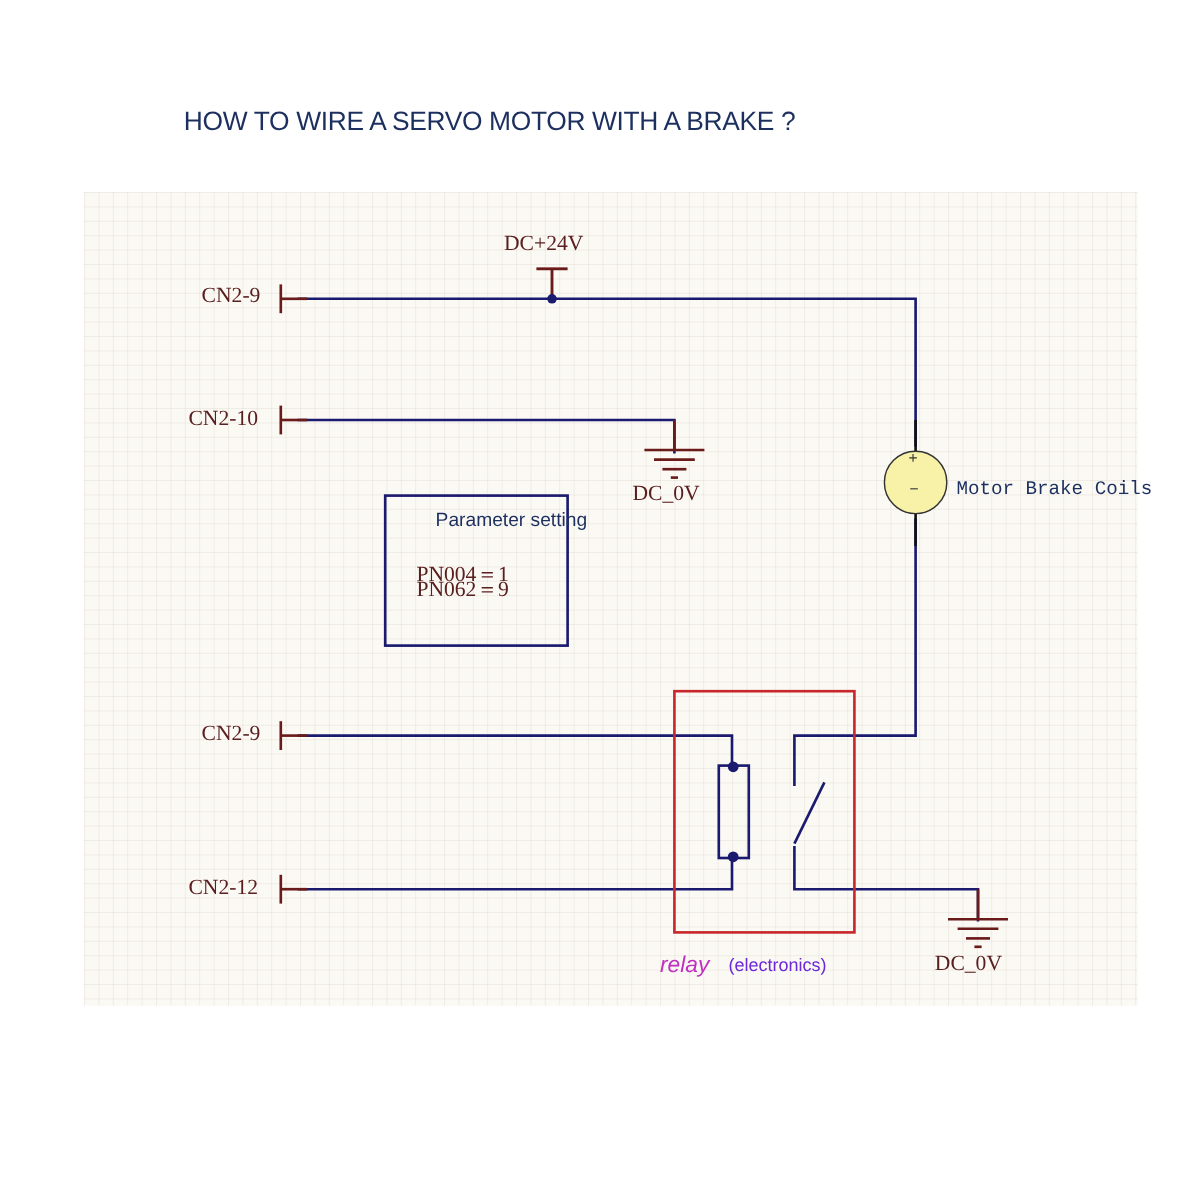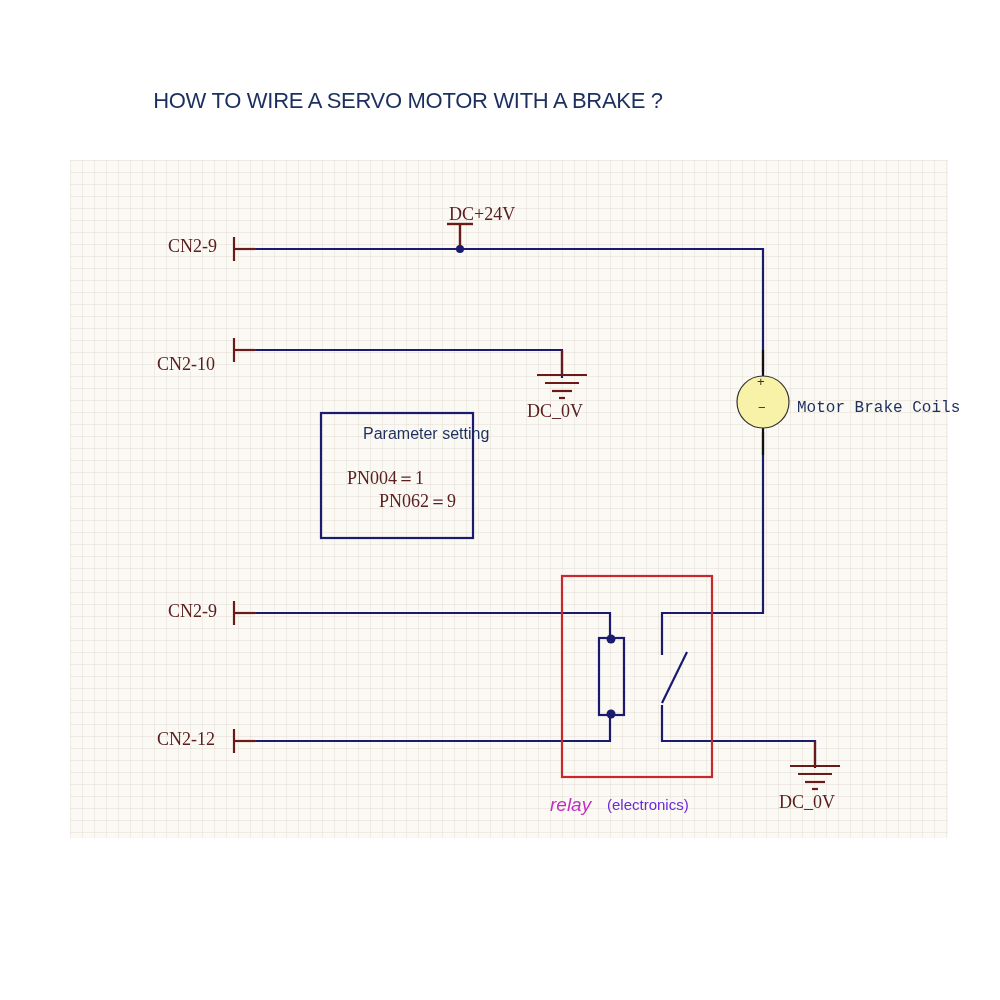--- a/index.html
+++ b/index.html
@@ -88,30 +88,30 @@
   <rect x="321" y="413" width="152" height="125" fill="none" stroke="#1a1a6e" stroke-width="2.2"></rect>
 
   <rect x="562" y="576" width="150" height="201" fill="none" stroke="#c8282c" stroke-width="2.2"></rect>
   <rect x="599" y="638" width="25" height="77" fill="none" stroke="#1a1a6e" stroke-width="2.2"></rect>
   <circle cx="611" cy="639" r="4.5" fill="#1a1a6e"></circle>
   <circle cx="611" cy="714" r="4.5" fill="#1a1a6e"></circle>
   <line x1="662" y1="703" x2="687" y2="652" stroke="#1a1a6e" stroke-width="2.2"></line>
 </svg>
 
 <div class="lbl" style="left:168px; top:236px; font-size:18px;">CN2-9</div>
-<div class="lbl" style="left:157px; top:354px; font-size:18px;text-align:center;">CN2-10</div>
+<div class="lbl" style="left:157px; top:338px; font-size:18px;text-align:center;">CN2-10</div>
 <div class="lbl" style="left:168px; top:601px; font-size:18px;">CN2-9</div>
 <div class="lbl" style="left:157px; top:729px; font-size:18px;text-align:right;">CN2-12</div>
 
-<div class="lbl" style="left:420px; top:204px; font-size:18px;margin-left:29px;">DC+24V</div>
+<div class="lbl" style="left:420px; top:192px; font-size:18px;">DC+24V</div>
 <div class="lbl" style="left:527px; top:401px; font-size:18px;">DC_0V</div>
 <div class="lbl" style="left:779px; top:792px; font-size:18px;">DC_0V</div>
 
 <div class="sans" style="left:757px; top:374px; font-size:13px; color:#333;">+</div>
 <div class="sans" style="left:758px; top:400px; font-size:13px; color:#333;">−</div>
 <div class="sans" style="left:797px; top:399px; font-size:16px; color:#1c2f5e;font-family:Liberation Mono, monospace;">Motor Brake Coils</div>
 
 <div class="sans" style="left:323px; top:425px; font-size:16px; color:#1c2f5e;margin-left:40px;">Parameter setting</div>
 <div class="lbl" style="left:347px; top:466px; font-size:18px;">PN004＝1</div>
-<div class="lbl" style="left:347px; top:489px; font-size:18px;margin-left:32px;">PN062＝9</div>
+<div class="lbl" style="left:347px; top:479px; font-size:18px;">PN062＝9</div>
 
 <div class="sans" style="left:550px; top:794px; font-size:19px; color:#c030c0;font-style:italic;">relay</div>
 <div class="sans" style="left:607px; top:796px; font-size:15px; color:#6d28d9;">(electronics)</div>
 
 </body></html>

